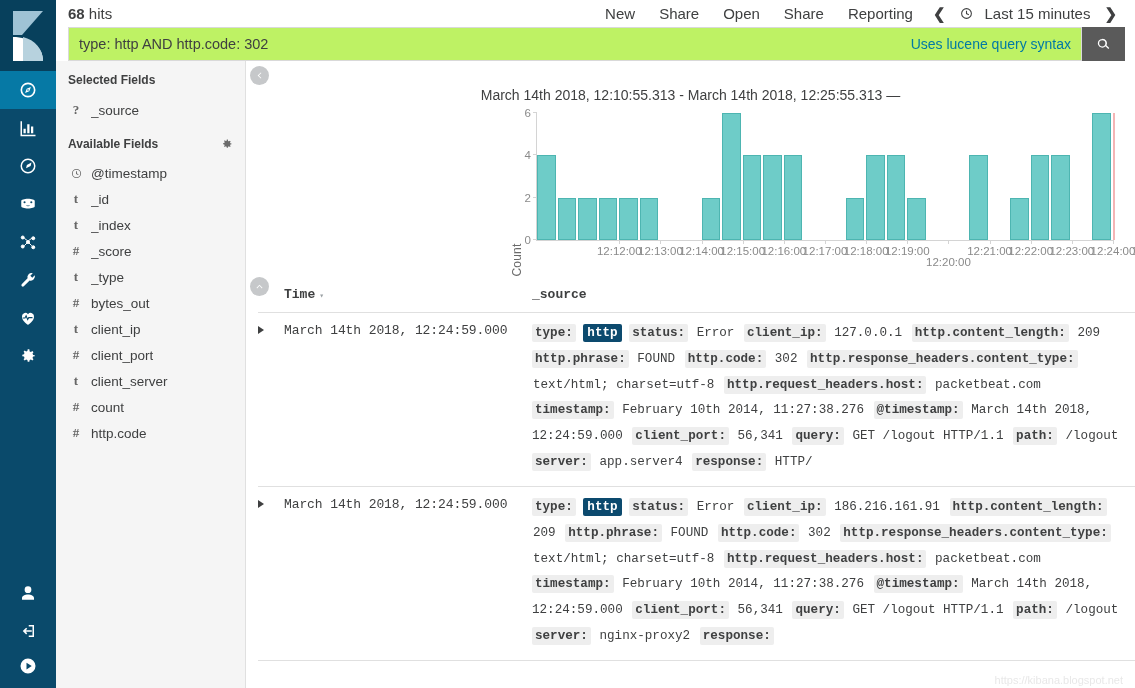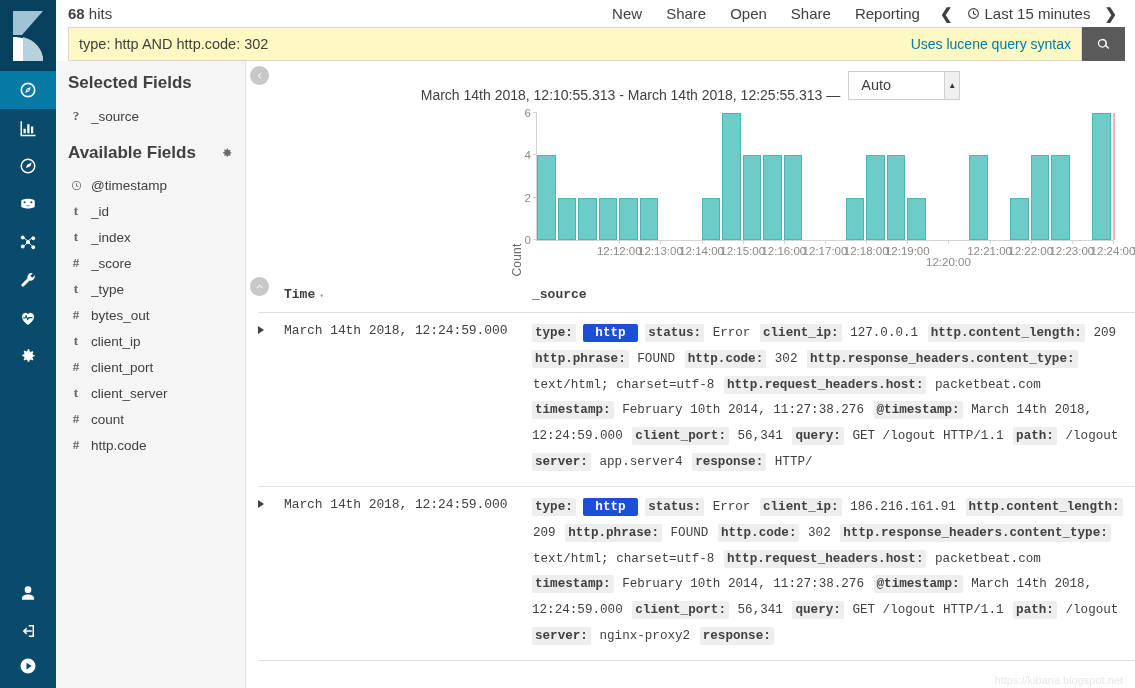--- a/index.html
+++ b/index.html
@@ -52,33 +52,33 @@
     font-size: 15px; color: #3f4041; text-decoration: none;
     padding: 0 12px; line-height: 27px; white-space: nowrap;
   }
   .nav-arrow {
     font-size: 15px; color: #3f4041; padding: 0 8px;
     line-height: 27px; font-weight: bold;
   }
   .timepick {
     font-size: 15px; color: #3f4041; padding: 0 6px;
     line-height: 27px; white-space: nowrap; display: flex;
-    align-items: center; gap: 5px;
+    align-items: center; gap: 12px;
   }
   .clock-ico { width: 13px; height: 13px; display: block; }
 
   
   .querybar {
     height: 34px; flex: 0 0 34px;
     padding: 0 10px 0 12px;
     display: flex; align-items: stretch;
   }
   .qwrap {
     flex: 1 1 auto; display: flex; align-items: center;
-    border: 1px solid #d9d9d9; background: #fef9c3; min-width: 0;
+    border: 1px solid #d9d9d9; background: #bef264; min-width: 0;
   }
   .qinput {
     flex: 1 1 auto; border: 0; outline: 0; min-width: 0;
     font-family: "Liberation Sans", sans-serif; font-size: 14.5px;
     color: #3f4041; padding: 0 8px 0 10px; height: 100%;
     background: transparent;
   }
   .qhint {
     color: #0079a5; font-size: 14px; padding: 0 10px;
     white-space: nowrap;
@@ -113,21 +113,21 @@
     padding: 10px 0 0 0; overflow: hidden;
   }
   .idxpick {
     margin: 0 12px 14px 12px; height: 27px;
     border: 1px solid #cfcfcf; background: #fff;
     display: flex; align-items: center; padding: 0 8px;
     font-size: 14px; color: #3f4041; cursor: pointer;
   }
   .idxpick .caret { margin-left: auto; font-size: 9px; color: #555; }
   .sec-head {
-    font-size: 17px; color: #3f4041; font-weight: bold;
+    font-size: 12px; color: #3f4041; font-weight: bold;
     padding: 0 12px; margin: 2px 0 10px 0;
     display: flex; align-items: center;
   }
   .sec-head .gear-btn { margin-left: auto; }
   .sec-head svg { width: 12px; height: 12px; fill: #6b6b6b; display: block; }
   .field {
     display: flex; align-items: center; gap: 9px;
     padding: 5px 12px 5px 14px; font-size: 13.5px; color: #3f4041;
     cursor: pointer;
   }
@@ -245,21 +245,21 @@
   }
   .srccell {
     font-family: "Liberation Mono", monospace; font-size: 12.6px;
     color: #3f4041; line-height: 2.05; word-break: break-word;
   }
   .fk {
     background: #eeeeee; font-weight: bold; padding: 2px 3px;
     border-radius: 2px; white-space: nowrap;
   }
   .fv { padding: 0 2px 0 1px; }
-  .hl { background: #1d4ed8; color: #ffffff; padding: 2px 12px; font-weight: bold; border-radius: 2px; text-align: right; }
+  .hl { background: #0c4a6e; color: #ffffff; padding: 2px 4px; font-weight: bold; border-radius: 2px; text-align: right; }
   .watermark {
     position: absolute; right: 12px; bottom: 2px;
     font-size: 11px; color: #e8e8e8; font-family: "Liberation Sans", sans-serif;
     pointer-events: none;
   }
 </style>
 </head>
 <body>
 
 <div class="app">
@@ -452,24 +452,20 @@
       <div class="main">
 
         <div class="collapse-btn">
           <svg viewBox="0 0 24 24">
               <path d="M15.5 4L7 12l8.5 8 1.6-1.6L10.2 12l6.9-6.4z"></path>
             </svg>
         </div>
 
         <div class="chart-head">
           <span class="range-text">March 14th 2018, 12:10:55.313 - March 14th 2018, 12:25:55.313 —</span>
-          <div class="interval-sel">
-            <span>Auto</span>
-            <span class="spin">▲<br></span>
-          </div>
         </div>
 
         <div class="chart-area">
           <div class="ylabel">Count</div>
           <div class="chart-inner">
             <div class="plot" id="plot">
               <div class="bars" id="bars">
                   <div class="bar" style="left: 0%; width: calc(3.57143% - 2px); height: 66.6667%;"></div>
                   <div class="bar" style="left: 3.57143%; width: calc(3.57143% - 2px); height: 33.3333%;"></div>
                   <div class="bar" style="left: 7.14286%; width: calc(3.57143% - 2px); height: 33.3333%;"></div>

